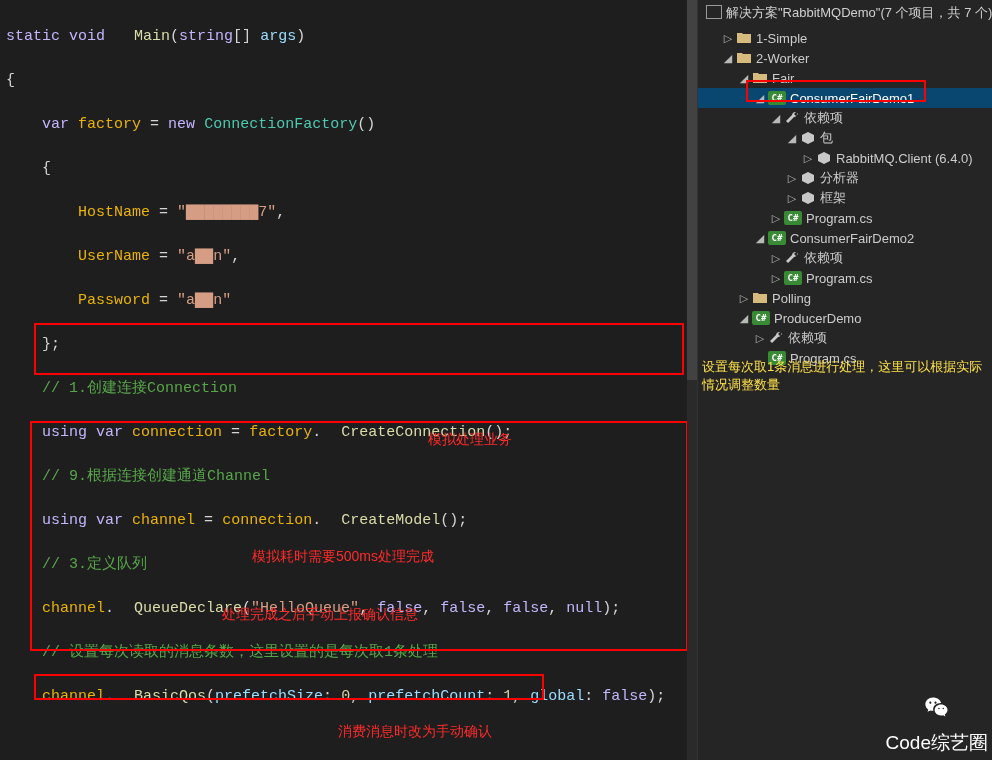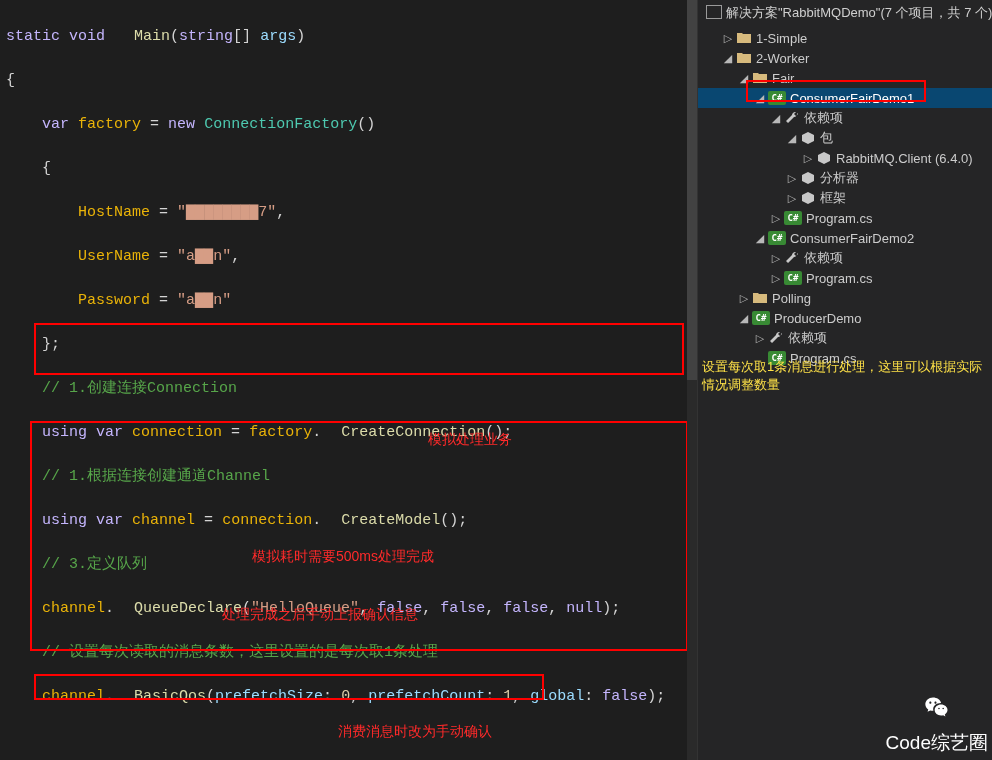--- a/index.html
+++ b/index.html
@@ -130,21 +130,21 @@
 <div class="line"><span class="kw">static</span> <span class="kw">void</span> <span class="mname">Main</span><span class="punct">(</span><span class="kw">string</span><span class="punct">[] </span><span class="param">args</span><span class="punct">)</span></div>
 <div class="line"><span class="punct">{</span></div>
 <div class="line">    <span class="kw">var</span> <span class="ident">factory</span> <span class="punct">=</span> <span class="kw">new</span> <span class="type">ConnectionFactory</span><span class="punct">()</span></div>
 <div class="line">    <span class="punct">{</span></div>
 <div class="line">        <span class="ident">HostName</span> <span class="punct">=</span> <span class="str">"▇▇▇▇▇▇▇▇7"</span><span class="punct">,</span></div>
 <div class="line">        <span class="ident">UserName</span> <span class="punct">=</span> <span class="str">"a▇▇n"</span><span class="punct">,</span></div>
 <div class="line">        <span class="ident">Password</span> <span class="punct">=</span> <span class="str">"a▇▇n"</span></div>
 <div class="line">    <span class="punct">};</span></div>
 <div class="line">    <span class="cmt">// 1.创建连接Connection</span></div>
 <div class="line">    <span class="kw">using</span> <span class="kw">var</span> <span class="ident">connection</span> <span class="punct">=</span> <span class="ident">factory</span><span class="punct">.</span><span class="mname">CreateConnection</span><span class="punct">();</span></div>
-<div class="line">    <span class="cmt">// 1.根据连接创建通道Channel</span></div>
+<div class="line">    <span class="cmt">// 9.根据连接创建通道Channel</span></div>
 <div class="line">    <span class="kw">using</span> <span class="kw">var</span> <span class="ident">channel</span> <span class="punct">=</span> <span class="ident">connection</span><span class="punct">.</span><span class="mname">CreateModel</span><span class="punct">();</span></div>
 <div class="line">    <span class="cmt">// 3.定义队列</span></div>
 <div class="line">    <span class="ident">channel</span><span class="punct">.</span><span class="mname">QueueDeclare</span><span class="punct">(</span><span class="str">"HelloQueue"</span><span class="punct">, </span><span class="kw">false</span><span class="punct">, </span><span class="kw">false</span><span class="punct">, </span><span class="kw">false</span><span class="punct">, </span><span class="kw">null</span><span class="punct">);</span></div>
 <div class="line">    <span class="cmt">// 设置每次读取的消息条数，这里设置的是每次取1条处理</span></div>
 <div class="line">    <span class="ident">channel</span><span class="punct">.</span><span class="mname">BasicQos</span><span class="punct">(</span><span class="param">prefetchSize</span><span class="punct">: </span><span class="lite">0</span><span class="punct">, </span><span class="param">prefetchCount</span><span class="punct">: </span><span class="lite">1</span><span class="punct">, </span><span class="param">global</span><span class="punct">: </span><span class="kw">false</span><span class="punct">);</span></div>
 
 
 
 
 

